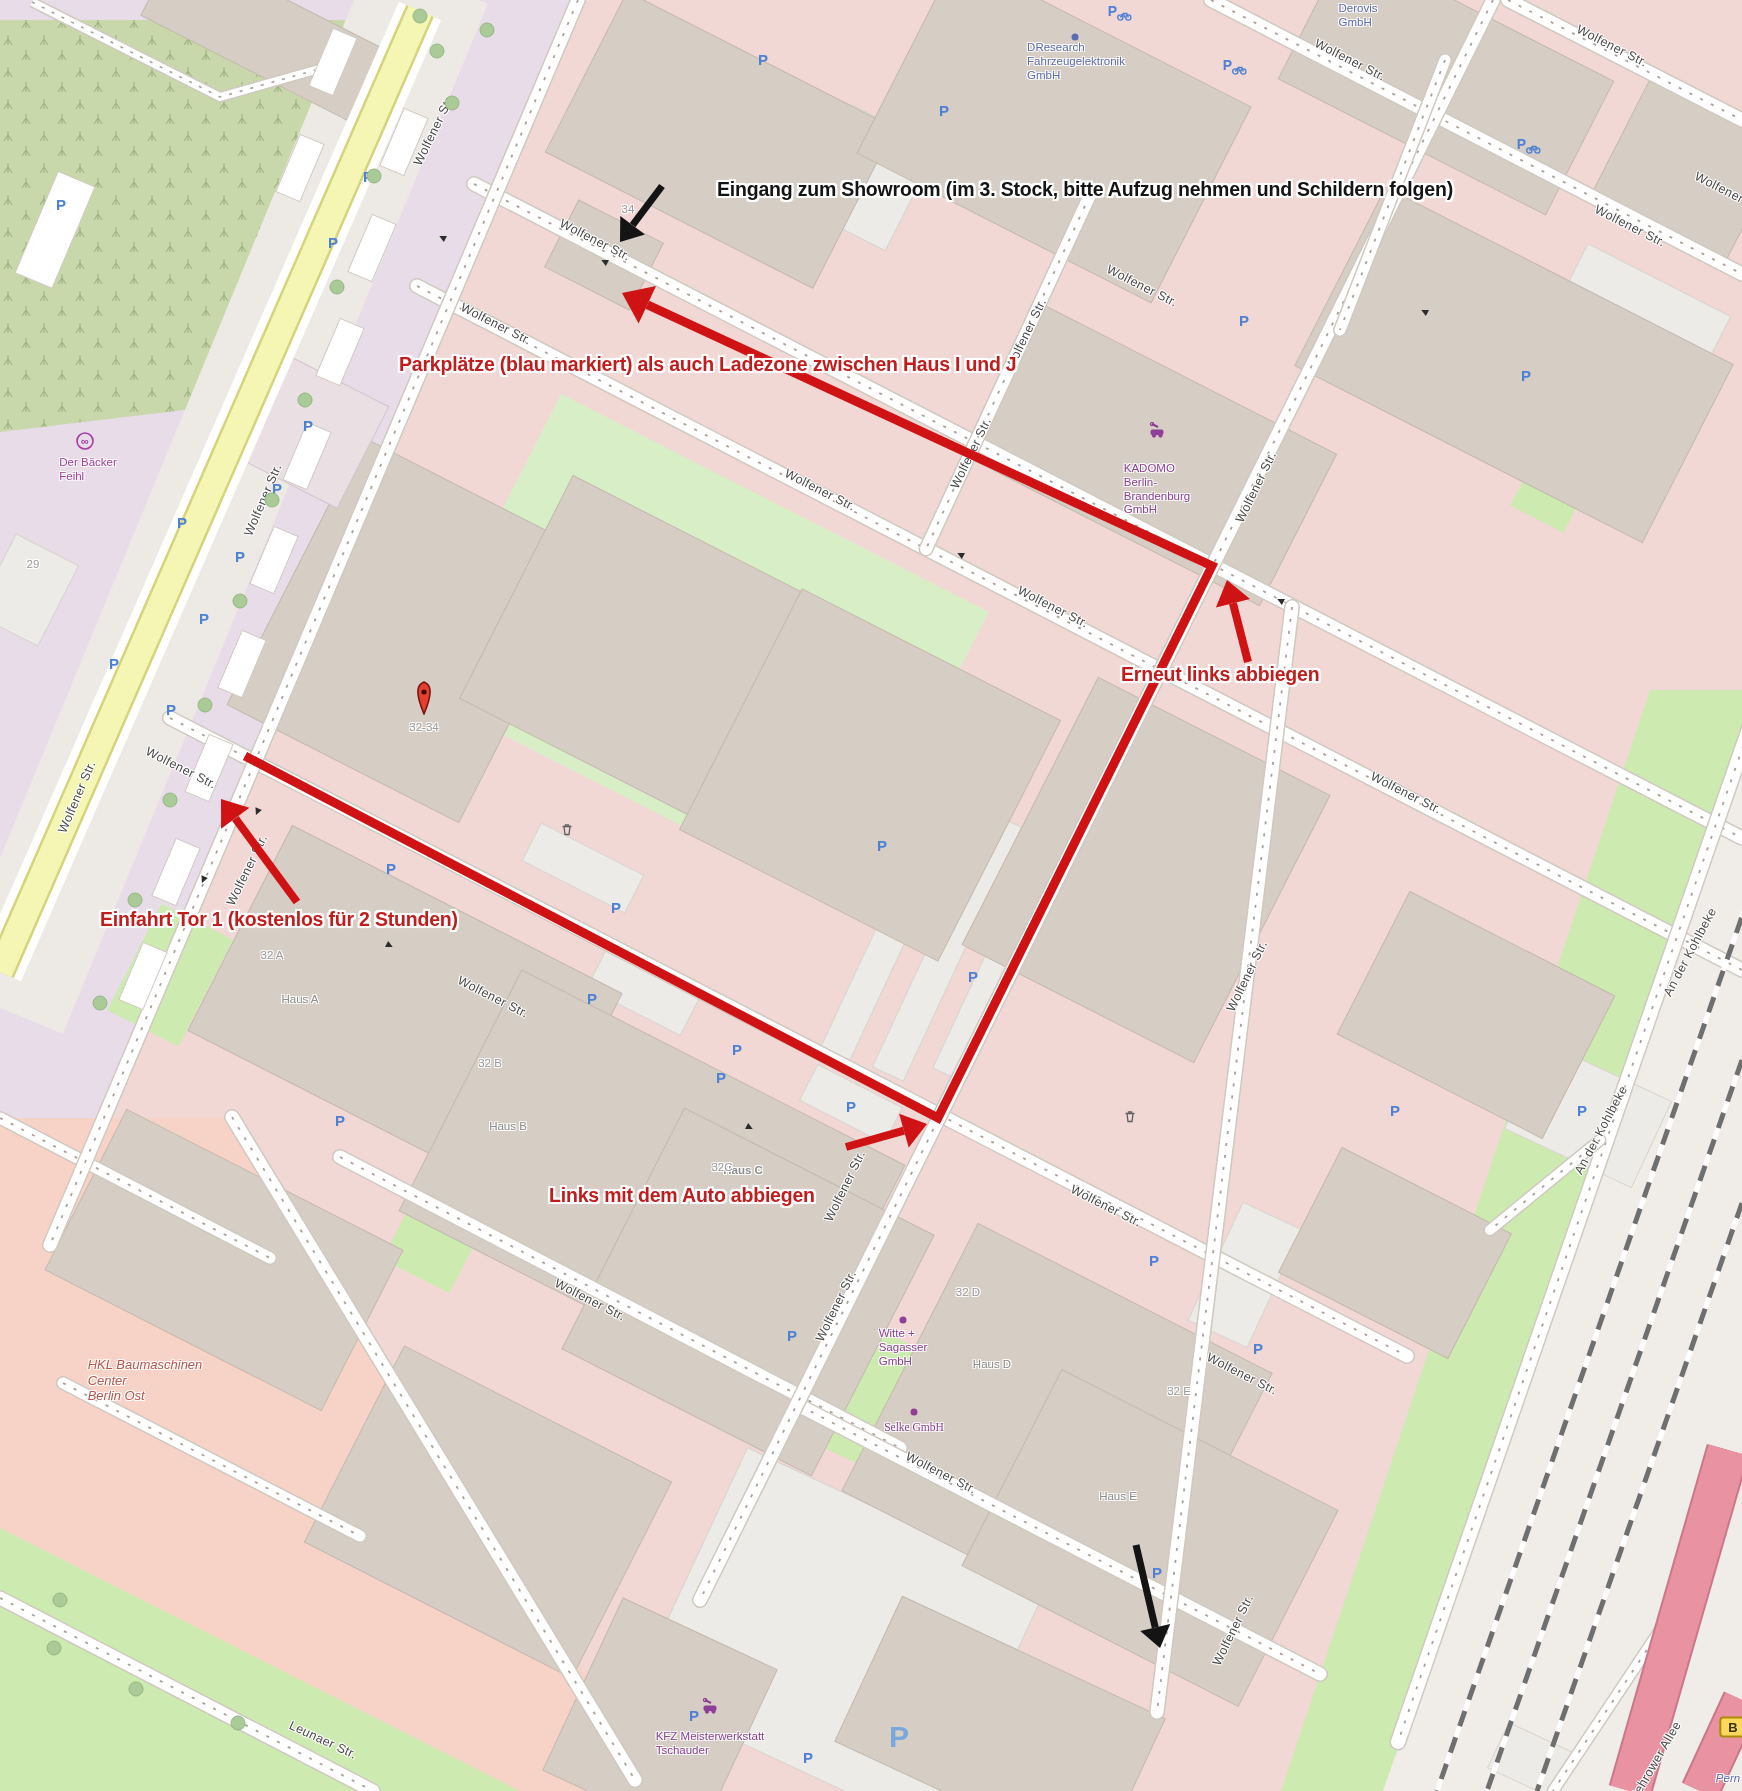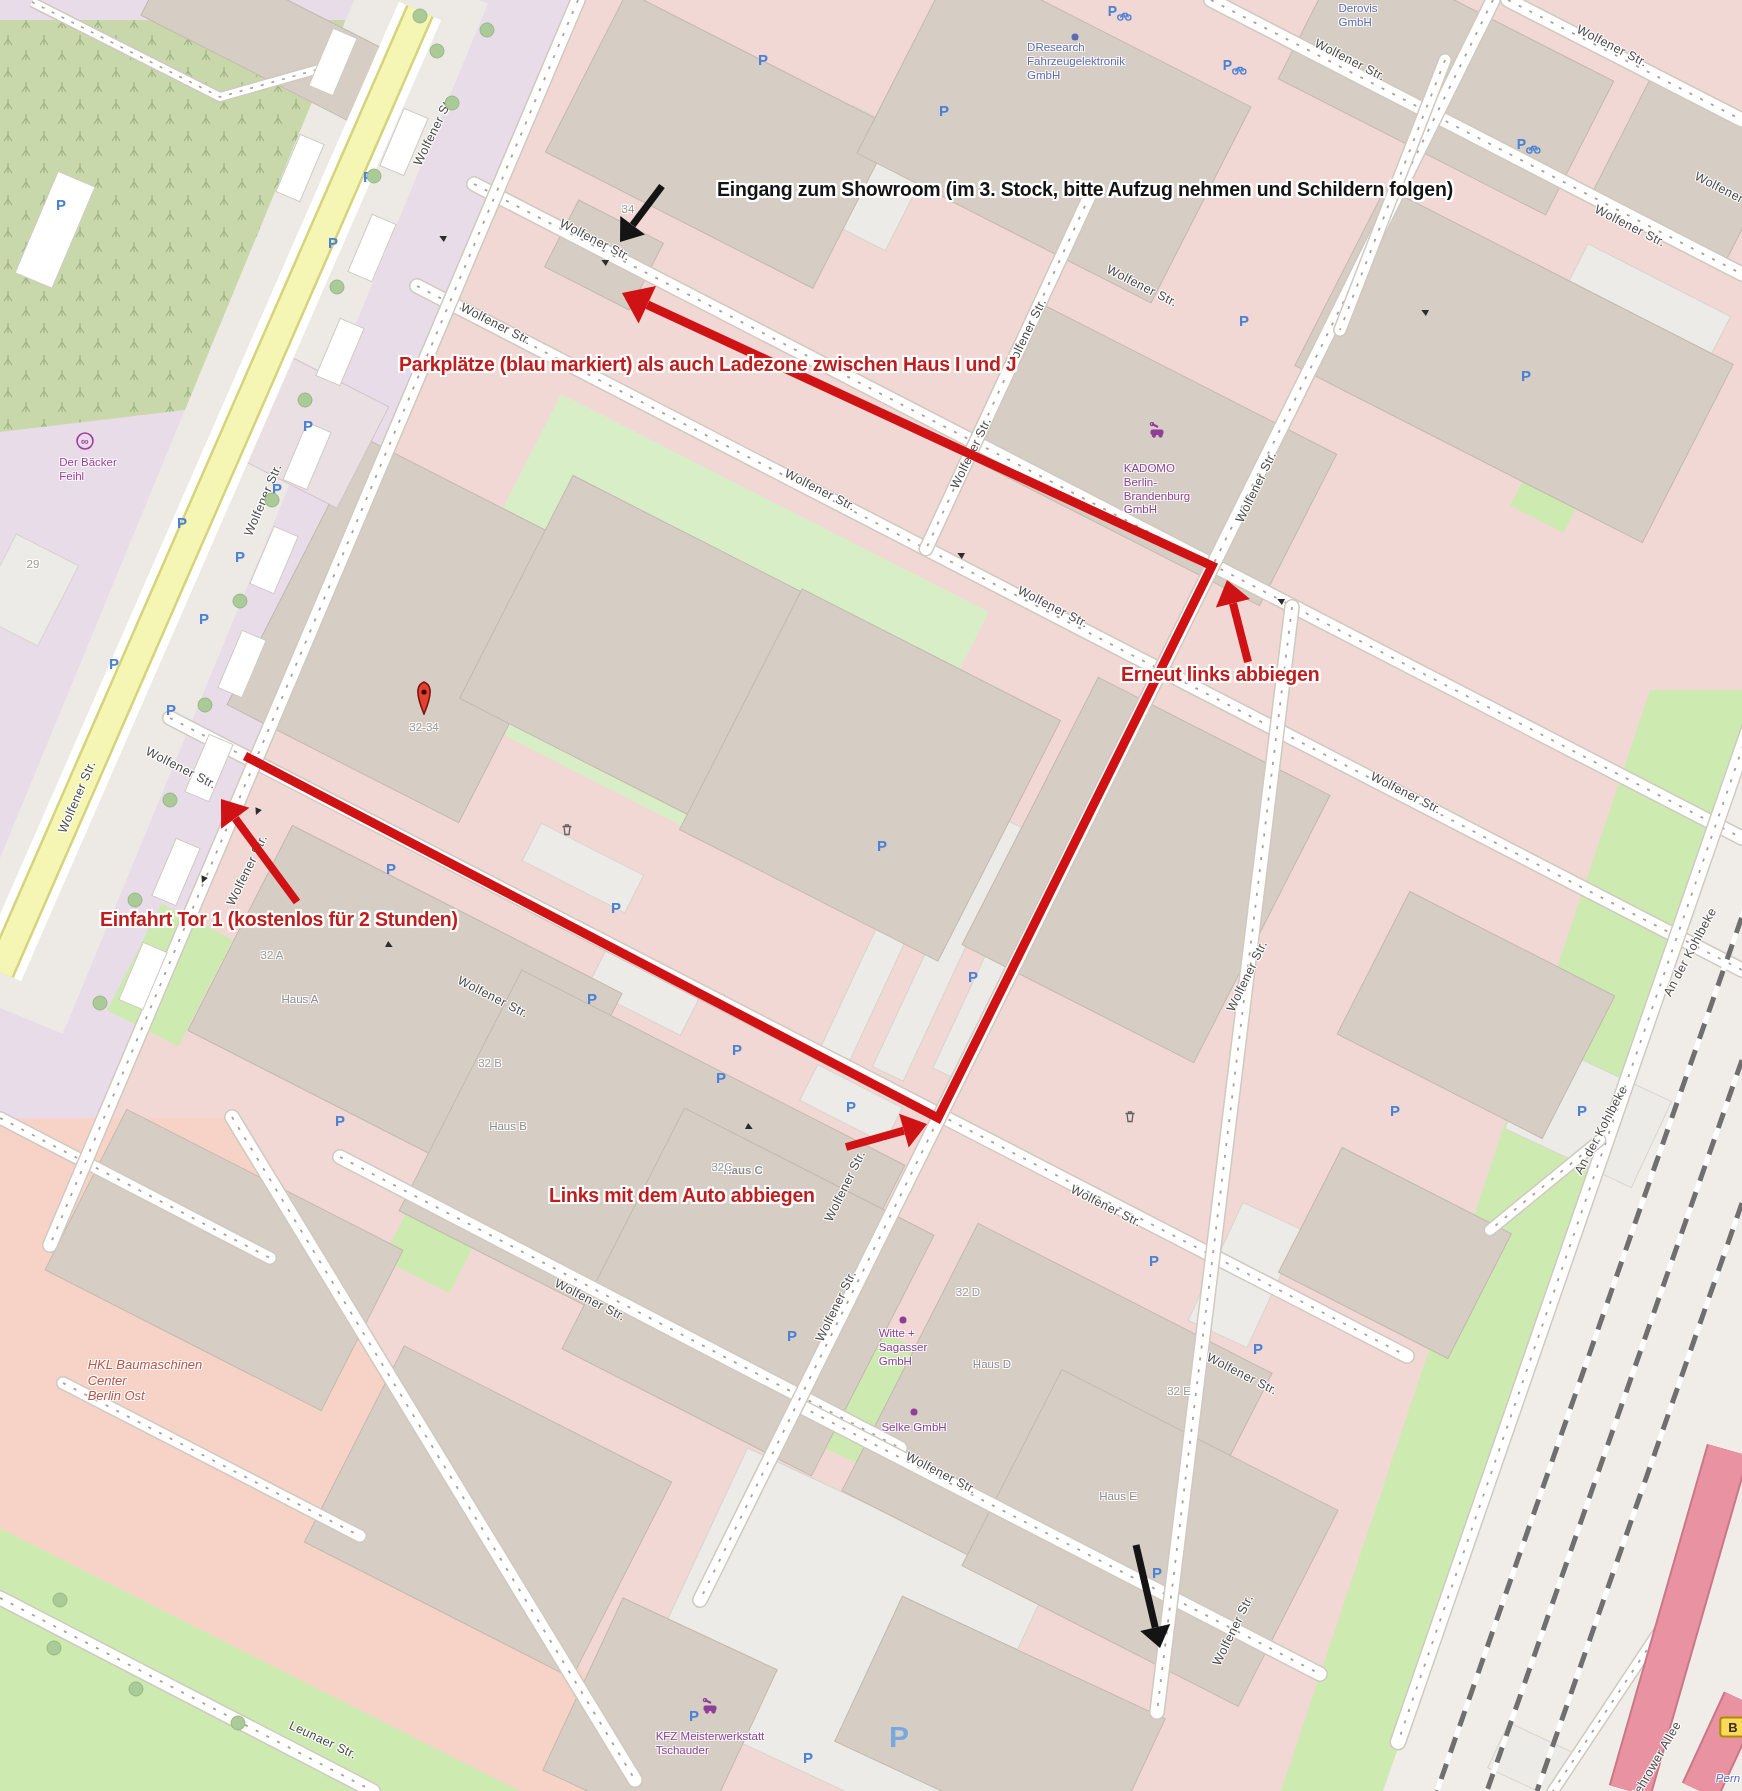--- a/index.html
+++ b/index.html
@@ -218,21 +218,21 @@
 GmbH</div>
       <div class="place-label" style="left: 1358px; top: 16px; transform: translate(-50%, -50%); color: rgb(92, 108, 178);">Derovis
 GmbH</div>
       <div class="place-label" style="left: 1157px; top: 490px; transform: translate(-50%, -50%); color: rgb(143, 63, 151);">KADOMO
 Berlin-
 Brandenburg
 GmbH</div>
       <div class="place-label" style="left: 903px; top: 1348px; transform: translate(-50%, -50%); color: rgb(143, 63, 151);">Witte +
 Sagasser
 GmbH</div>
-      <div class="place-label" style="left: 914px; top: 1428px; transform: translate(-50%, -50%); color: rgb(143, 63, 151);">Selke GmbH</div>
+      <div class="place-label" style="left: 914px; top: 1428px; transform: translate(-50%, -50%); color: rgb(143, 63, 151); font-family: Liberation Serif, serif;">Selke GmbH</div>
       <div class="place-label" style="left: 710px; top: 1744px; transform: translate(-50%, -50%); color: rgb(143, 63, 151);">KFZ Meisterwerkstatt
 Tschauder</div>
       <div class="place-label" style="left: 145px; top: 1380px; transform: translate(-50%, -50%); color: rgb(181, 85, 75); font-style: italic; font-size: 13px;">HKL Baumaschinen
 Center
 Berlin Ost</div>
       <div class="place-label" style="left: 300px; top: 1000px; transform: translate(-50%, -50%); color: rgb(141, 141, 141);">Haus A</div>
       <div class="place-label" style="left: 508px; top: 1127px; transform: translate(-50%, -50%); color: rgb(141, 141, 141);">Haus B</div>
       <div class="place-label" style="left: 743px; top: 1171px; transform: translate(-50%, -50%); color: rgb(141, 141, 141); font-weight: bold;">Haus C</div>
       <div class="place-label" style="left: 992px; top: 1365px; transform: translate(-50%, -50%); color: rgb(141, 141, 141);">Haus D</div>
       <div class="place-label" style="left: 1118px; top: 1497px; transform: translate(-50%, -50%); color: rgb(141, 141, 141);">Haus E</div>

